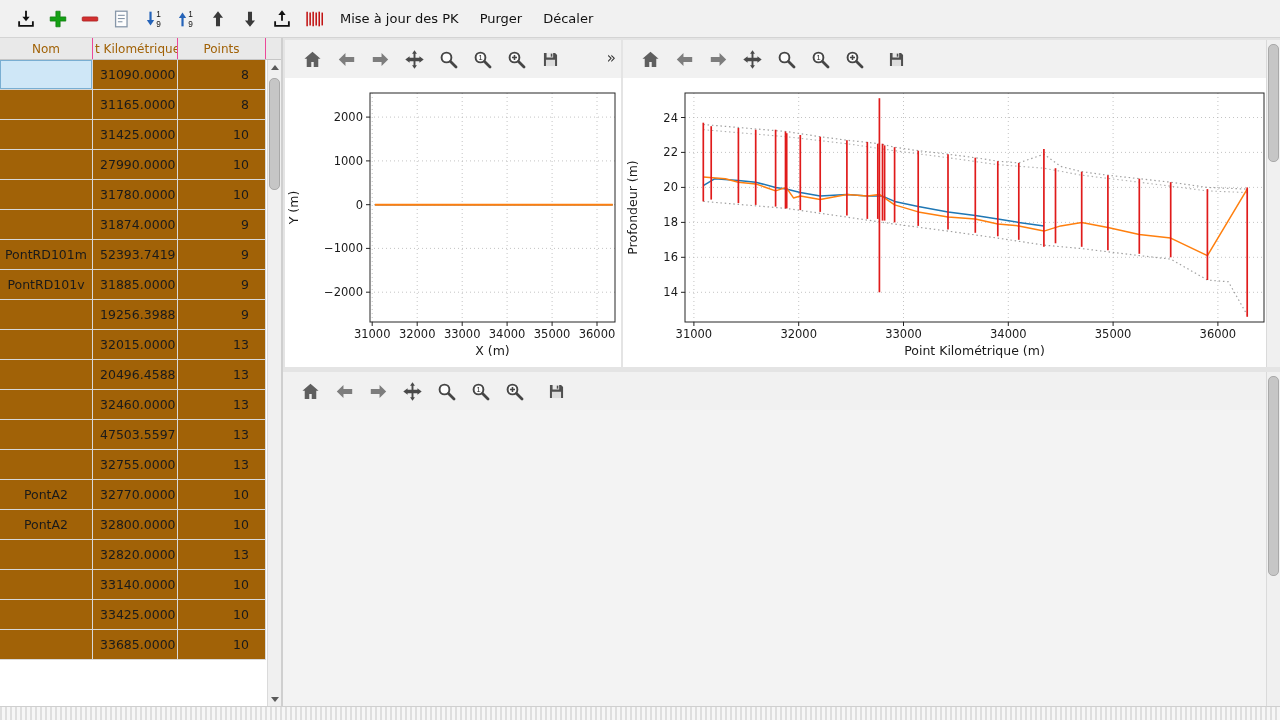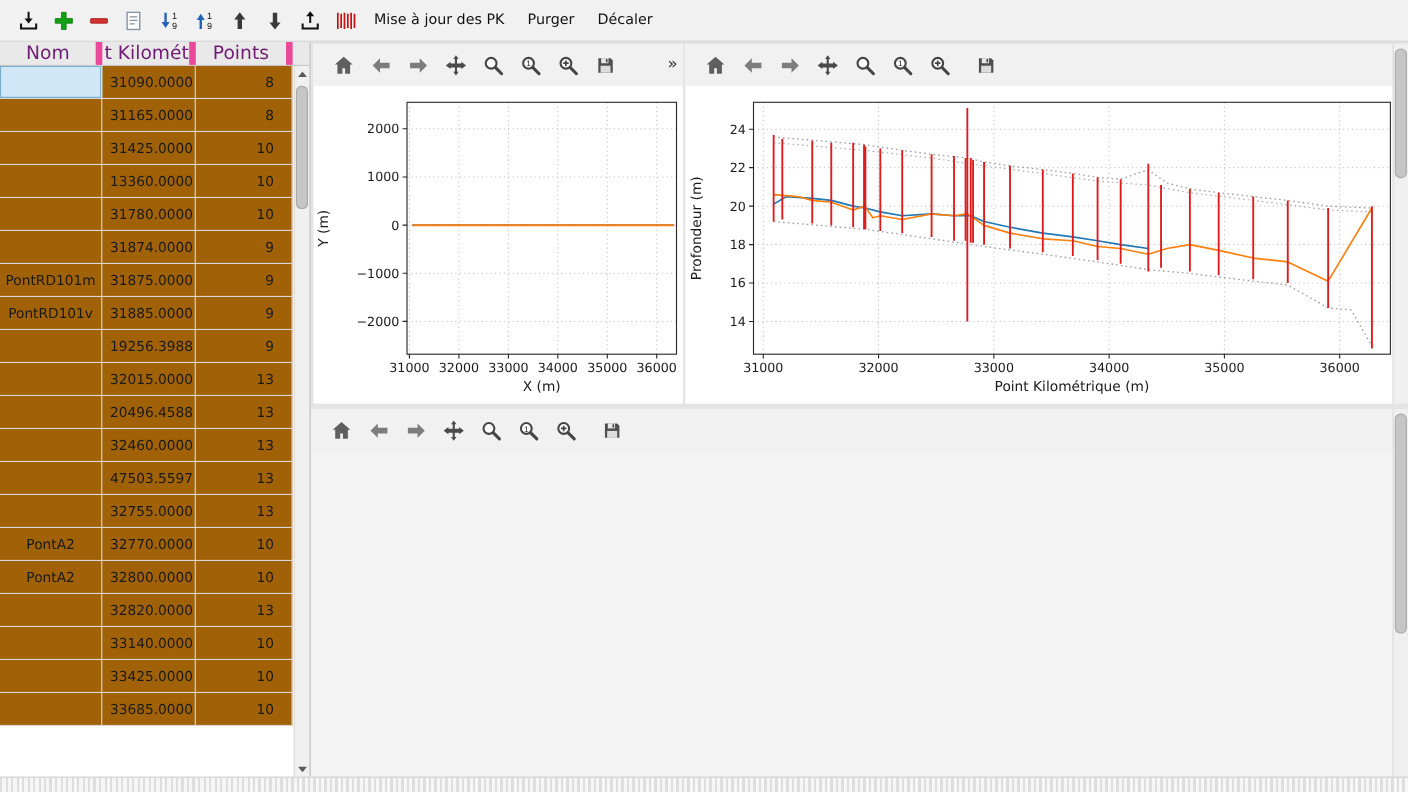--- a/index.html
+++ b/index.html
@@ -8,21 +8,21 @@
 
   
   .toolbar{position:absolute;left:0;top:0;width:1280px;height:38px;background:#f1f1f1;border-bottom:1px solid #d4d4d4;display:flex;align-items:center;padding-left:10px;gap:1px;z-index:5}
   .tbtn{width:31px;height:30px;border:none;background:transparent;display:flex;align-items:center;justify-content:center;border-radius:3px;cursor:pointer}
   .tbtn svg{width:22px;height:22px}
   .ttext{border:none;background:transparent;font-family:"DejaVu Sans",sans-serif;font-size:13px;color:#111;padding:6px 10px;cursor:pointer;white-space:nowrap}
 
   
   .table-panel{position:absolute;left:0;top:38px;width:283px;height:668px;background:#fff;border-right:2px solid #cfcfcf}
   .thead{position:absolute;left:0;top:0;width:281px;height:22px;background:#e9e9e9;border-bottom:1px solid #c6c6c6;display:grid;grid-template-columns:93px 85px 88px}
-  .th{display:flex;align-items:center;justify-content:center;border-right:6px solid #ec4899;font-size:17px;color:#701a75;cursor:pointer;overflow:hidden;white-space:nowrap}
+  .th{display:flex;align-items:center;justify-content:center;border-right:1px solid #ec4899;font-size:12px;color:#a16207;cursor:pointer;overflow:hidden;white-space:nowrap}
   .th.pk{justify-content:flex-start;padding-left:2px}
   .tbody{position:absolute;left:0;top:22px;width:266px;bottom:0;background:#fff;overflow:hidden}
   .tr{display:grid;grid-template-columns:93px 85px 88px;height:30px;border-bottom:1px solid #d8d8d8;background:#a16207}
   .td{border-right:1px solid #d8d8d8;display:flex;align-items:center;justify-content:center;font-size:12.5px;white-space:nowrap;overflow:hidden;cursor:default}
   .td.c1{justify-content:flex-start;padding-left:7px}
   .td.c2{justify-content:flex-end;padding-right:16px}
   .td.sel{background:#cfe7f7;box-shadow:inset 0 0 0 1px #79aed2}
 
   
   .vscroll{position:absolute;width:14px;background:#f0f0f0;border-left:1px solid #dadada}
@@ -213,36 +213,36 @@
         <div class="td c1">31165.0000</div>
         <div class="td c2">8</div>
       </div>
       <div class="tr">
         <div class="td c0"></div>
         <div class="td c1">31425.0000</div>
         <div class="td c2">10</div>
       </div>
       <div class="tr">
         <div class="td c0"></div>
-        <div class="td c1">13360.0000</div>
+        <div class="td c1">27990.0000</div>
         <div class="td c2">10</div>
       </div>
       <div class="tr">
         <div class="td c0"></div>
         <div class="td c1">31780.0000</div>
         <div class="td c2">10</div>
       </div>
       <div class="tr">
         <div class="td c0"></div>
         <div class="td c1">31874.0000</div>
         <div class="td c2">9</div>
       </div>
       <div class="tr">
         <div class="td c0">PontRD101m</div>
-        <div class="td c1">31875.0000</div>
+        <div class="td c1">52393.7419</div>
         <div class="td c2">9</div>
       </div>
       <div class="tr">
         <div class="td c0">PontRD101v</div>
         <div class="td c1">31885.0000</div>
         <div class="td c2">9</div>
       </div>
       <div class="tr">
         <div class="td c0"></div>
         <div class="td c1">19256.3988</div>

